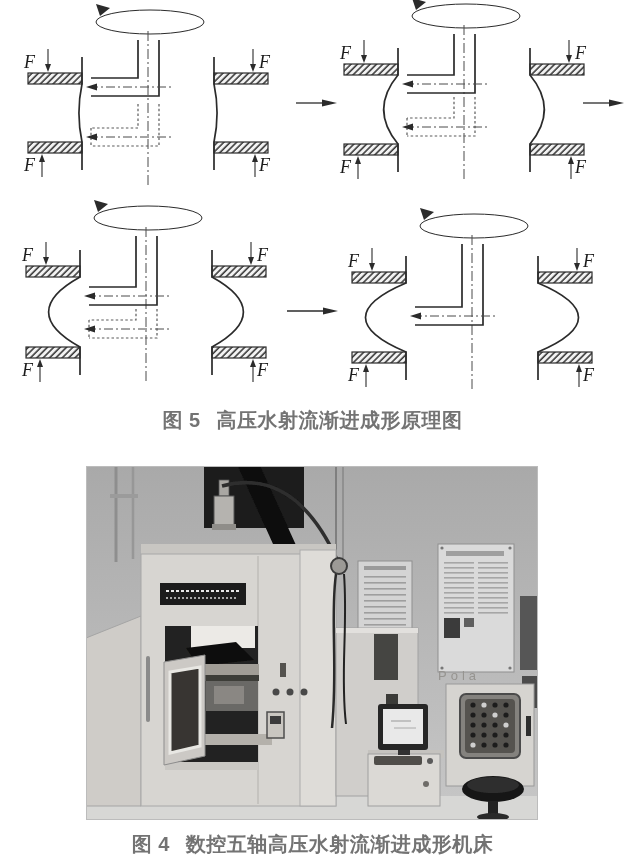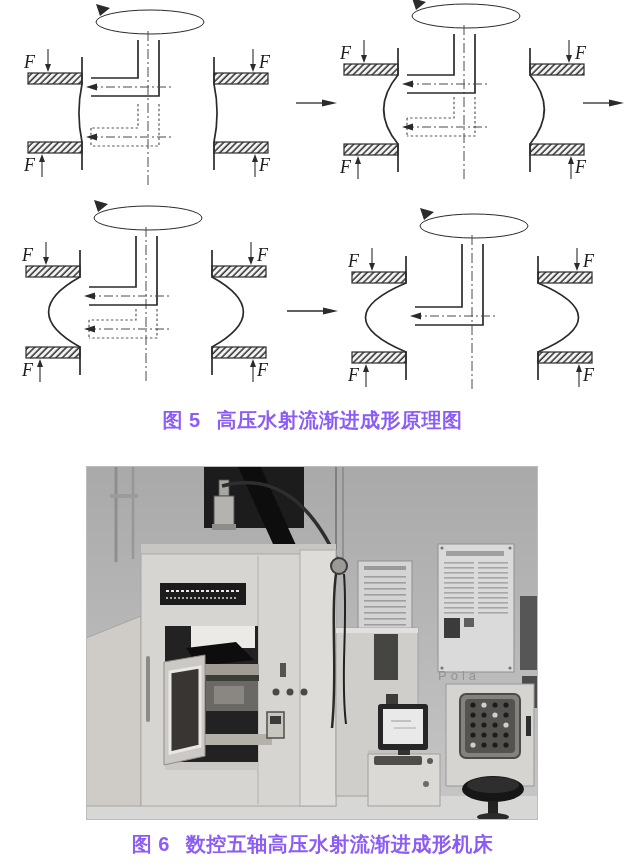--- a/index.html
+++ b/index.html
@@ -1,20 +1,20 @@
 <!DOCTYPE html>
 <html><head>
 <meta charset="utf-8">
 <style>
   html,body{margin:0;padding:0;background:#ffffff;}
   .page{position:relative;width:625px;height:867px;background:#fff;overflow:hidden;
         font-family:"Liberation Sans",sans-serif;}
   .fig5-svg{position:absolute;left:0;top:0;}
   .caption{position:absolute;left:0;width:625px;text-align:center;font-weight:700;
-           font-size:20px;color:#8b5cf6;letter-spacing:0.5px;}
+           font-size:20px;color:#737373;letter-spacing:0.5px;}
   .caption .cap-label{margin-right:16px;}
   #caption5{top:407px;}
   #caption6{top:831px;}
   .photo-svg{position:absolute;left:86px;top:466px;}
   .flabel{font:italic 18px "Liberation Serif",serif;fill:#1a1a1a;}
   .pola{font:13px "Liberation Sans",sans-serif;fill:#969490;letter-spacing:4px;}
 </style>
 </head>
 <body>
 
@@ -337,16 +337,16 @@
         <ellipse cx="407" cy="323" rx="31" ry="13" fill="#161616"></ellipse>
         <ellipse cx="407" cy="319" rx="26" ry="8" fill="#2e2e2e"></ellipse>
         <rect x="402" y="335" width="10" height="14" fill="#242424"></rect>
         <ellipse cx="407" cy="351" rx="16" ry="4" fill="#2a2a2a"></ellipse>
       </g>
     </g>
     <rect x="0.5" y="0.5" width="451" height="353" fill="none" stroke="#bcbcbc"></rect>
   </svg>
 
   <div class="caption" id="caption6">
-    <span class="cap-label">图 6</span><span>数控五轴高压水射流渐进成形机床</span>
+    <span class="cap-label">图 4</span><span>数控五轴高压水射流渐进成形机床</span>
   </div>
 
 </div>
 
 </body></html>

